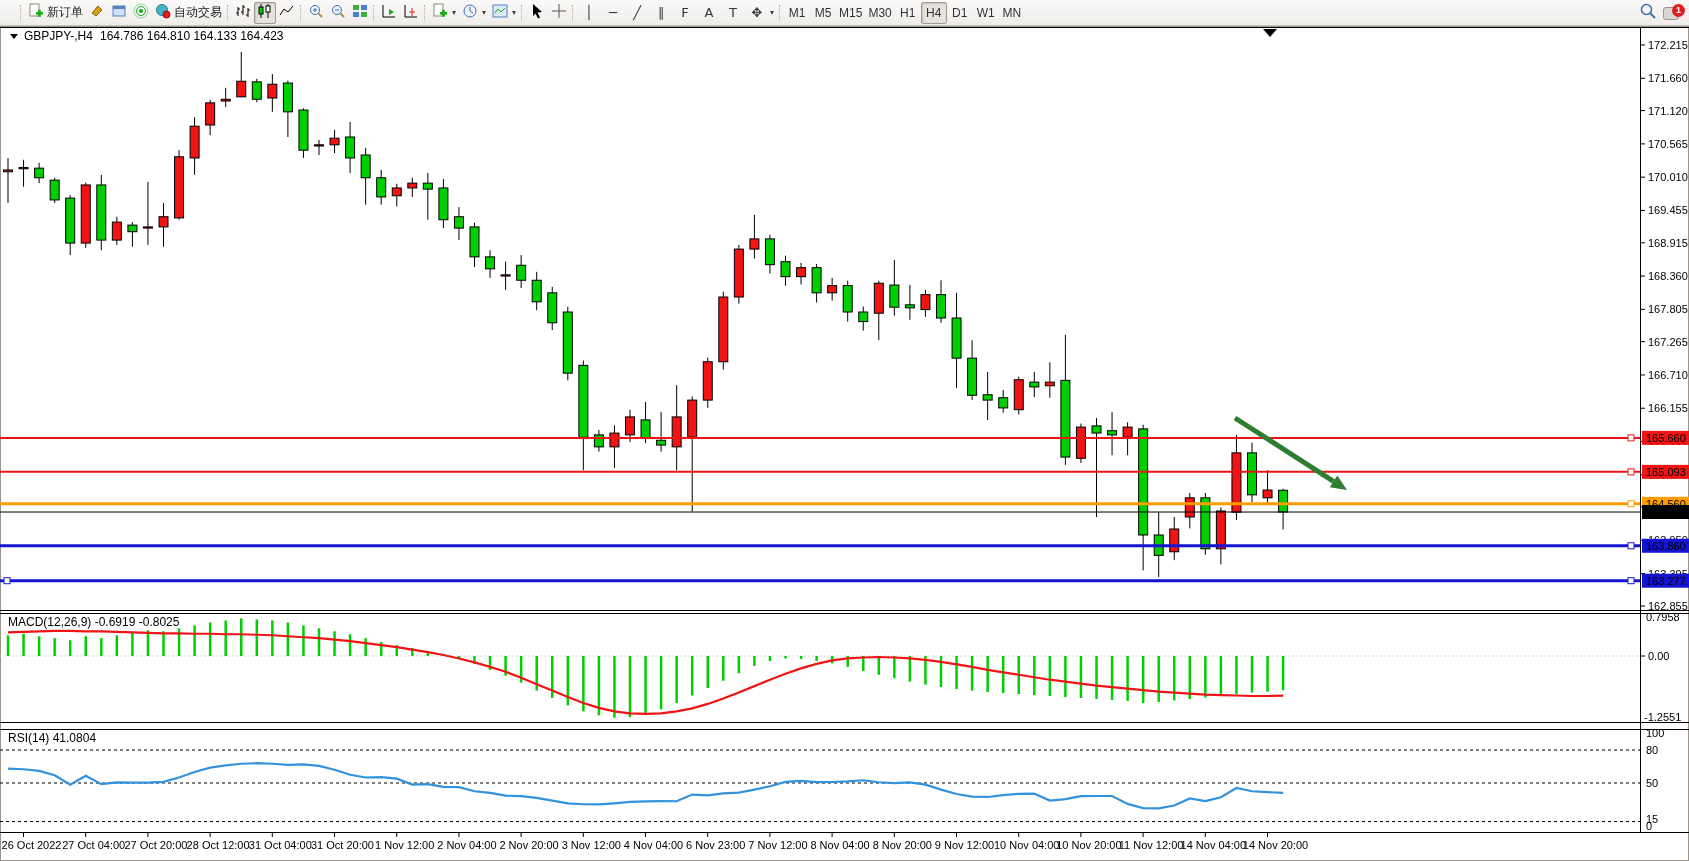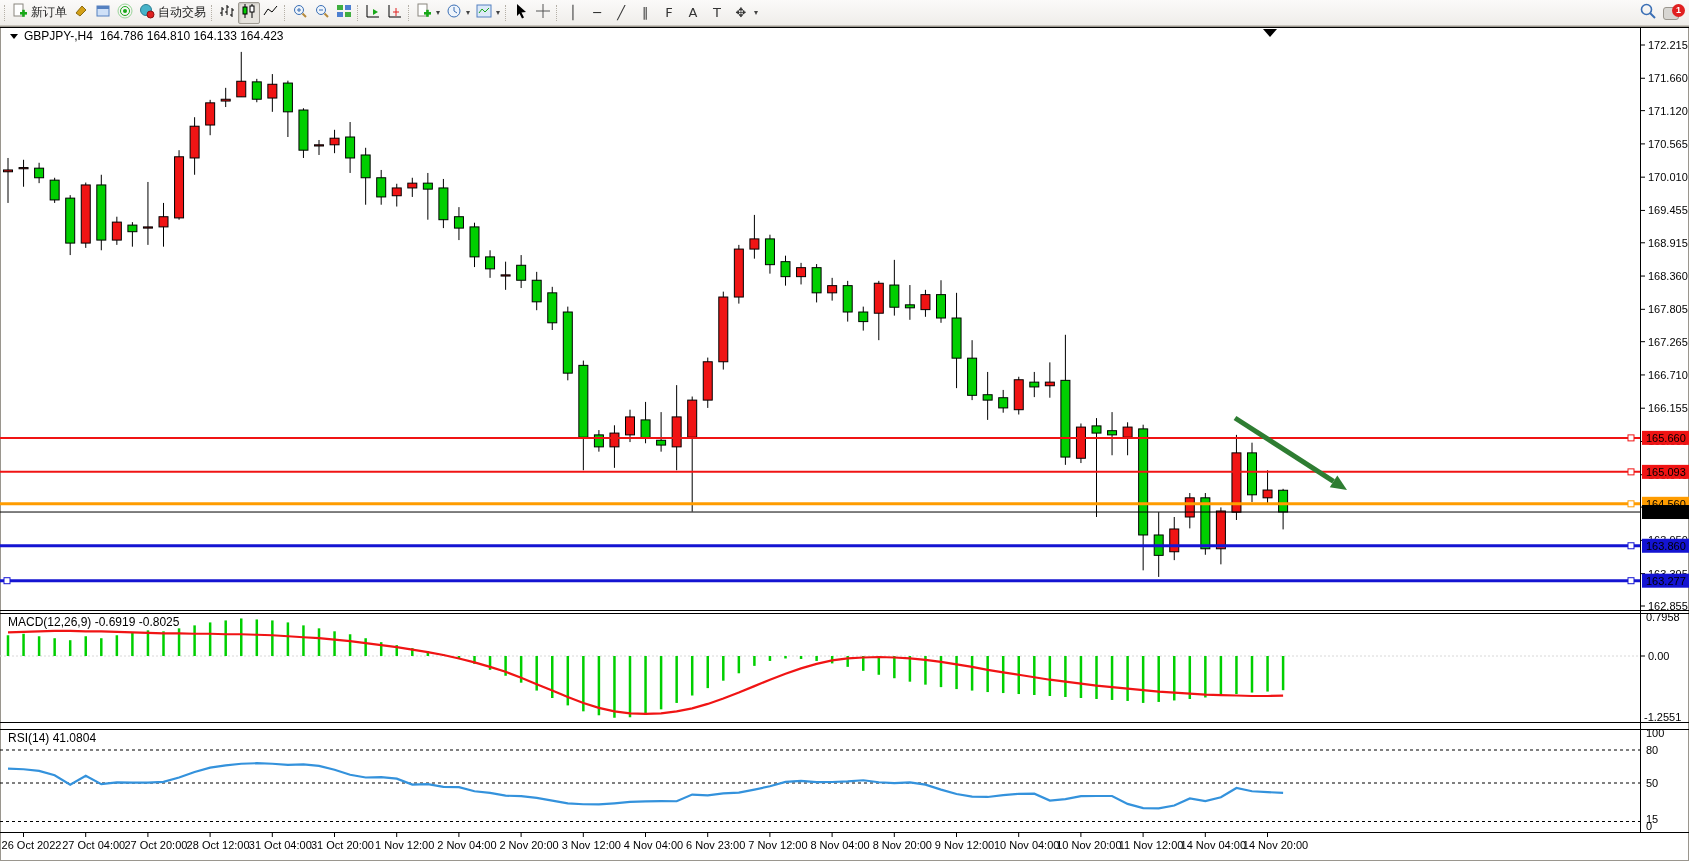--- a/index.html
+++ b/index.html
@@ -1,19 +1,19 @@
 <!DOCTYPE html>
 <html><head>
 <meta charset="utf-8">
 <style>
   html,body{margin:0;padding:0;background:#e8e6e2;font-family:"Liberation Sans",sans-serif;}
   #app{position:relative;width:1689px;height:861px;background:#fff;overflow:hidden;}
   
   .toolbar{position:absolute;left:0;top:0;width:1689px;height:26px;background:linear-gradient(#fbfaf9,#efedea);
-           border-bottom:1px solid #c9c5bd;display:flex;align-items:center;padding-left:2px;box-sizing:border-box;}
+           border-bottom:1px solid #c9c5bd;display:flex;align-items:center;padding-left:18px;box-sizing:border-box;}
   .tb-group{display:flex;align-items:center;height:100%;}
   .tb-group::before{content:'';height:16px;border-left:1px dotted #b5b0a7;margin:0 4px 0 2px;}
   .tb-btn{display:inline-flex;align-items:center;gap:3px;height:22px;min-width:22px;padding:0 2px;border:1px solid transparent;
           background:transparent;font:12px "Liberation Sans",sans-serif;color:#222;cursor:default;border-radius:2px;}
   .tb-btn.active{background:#e6e3dd;border:1px solid #9e9a92;box-shadow:inset 1px 1px 2px rgba(0,0,0,.15);}
   .tb-btn .caret{font-size:8px;color:#444;margin-left:1px;}
   .glyph{font:13px "DejaVu Sans",sans-serif;color:#333;width:18px;text-align:center;}
   .tf-btn{font:12px "Liberation Sans",sans-serif;min-width:26px;justify-content:center;color:#333;}
   .tb-right{position:absolute;right:6px;top:0;height:26px;display:flex;align-items:center;gap:6px;}
   .badge{position:relative;width:20px;height:18px;}
@@ -191,20 +191,31 @@
         </button>
         <button class="tb-btn">
           <span class="glyph">T</span>
         </button>
         <button class="tb-btn">
           <span class="glyph">✥</span>
           <span class="caret">▾</span>
         </button>
       </div>
 
+    <div class="tb-group" id="tf-group">
+        <button class="tb-btn tf-btn">M1</button>
+        <button class="tb-btn tf-btn">M5</button>
+        <button class="tb-btn tf-btn">M15</button>
+        <button class="tb-btn tf-btn">M30</button>
+        <button class="tb-btn tf-btn">H1</button>
+        <button class="tb-btn tf-btn active">H4</button>
+        <button class="tb-btn tf-btn">D1</button>
+        <button class="tb-btn tf-btn">W1</button>
+        <button class="tb-btn tf-btn">MN</button>
+      </div>
 
     <div class="tb-right">
       <span><svg width="18" height="18">
             <circle cx="7.5" cy="7.5" r="5" fill="none" stroke="#3b6fb5" stroke-width="1.6"></circle>
             <line x1="11" y1="11" x2="16" y2="16" stroke="#3b6fb5" stroke-width="2"></line>
           </svg></span>
       <span class="badge">
         <span class="bubble"></span>
         <span class="count">1</span>
       </span>

